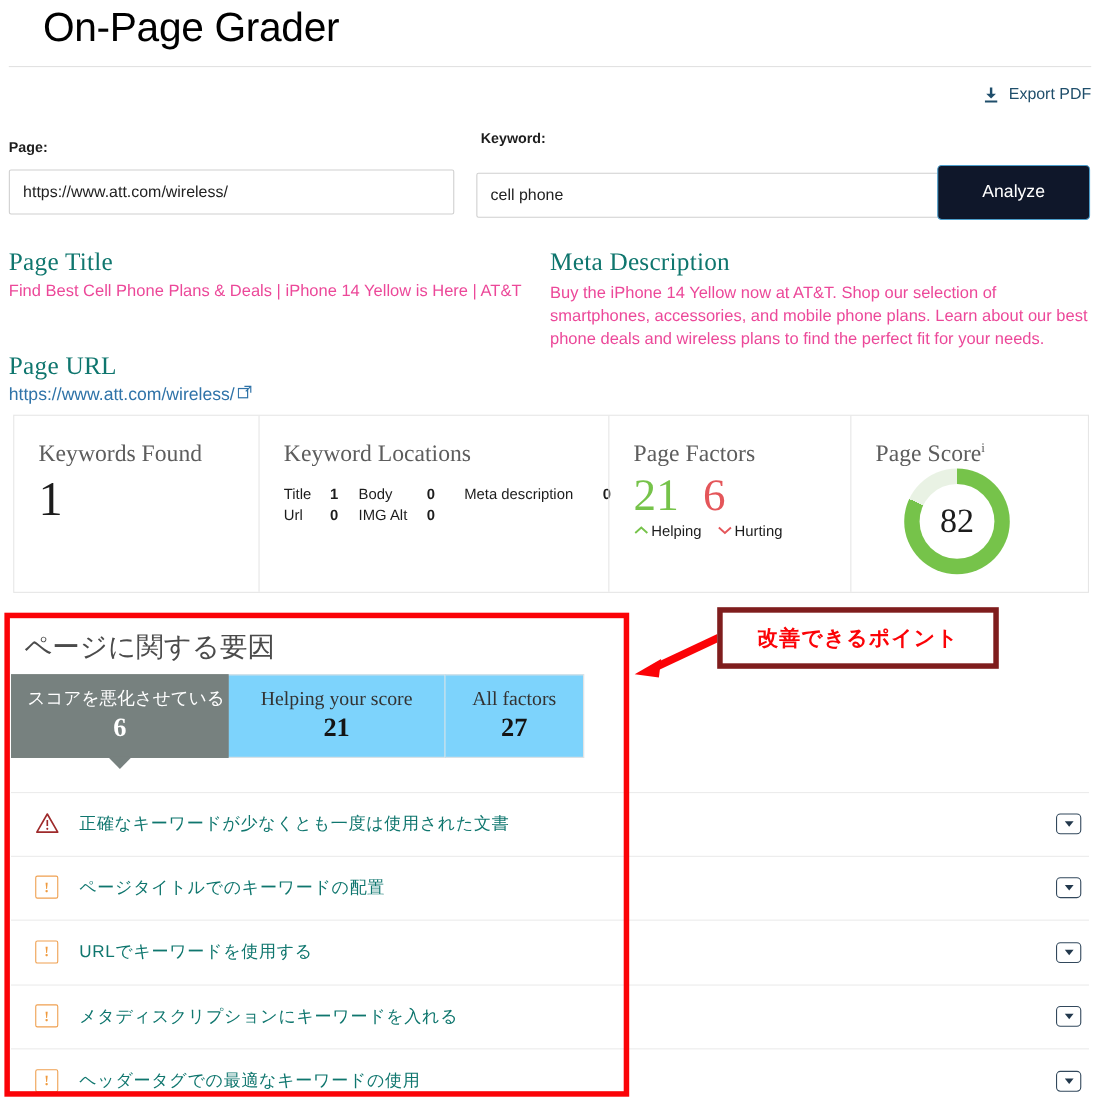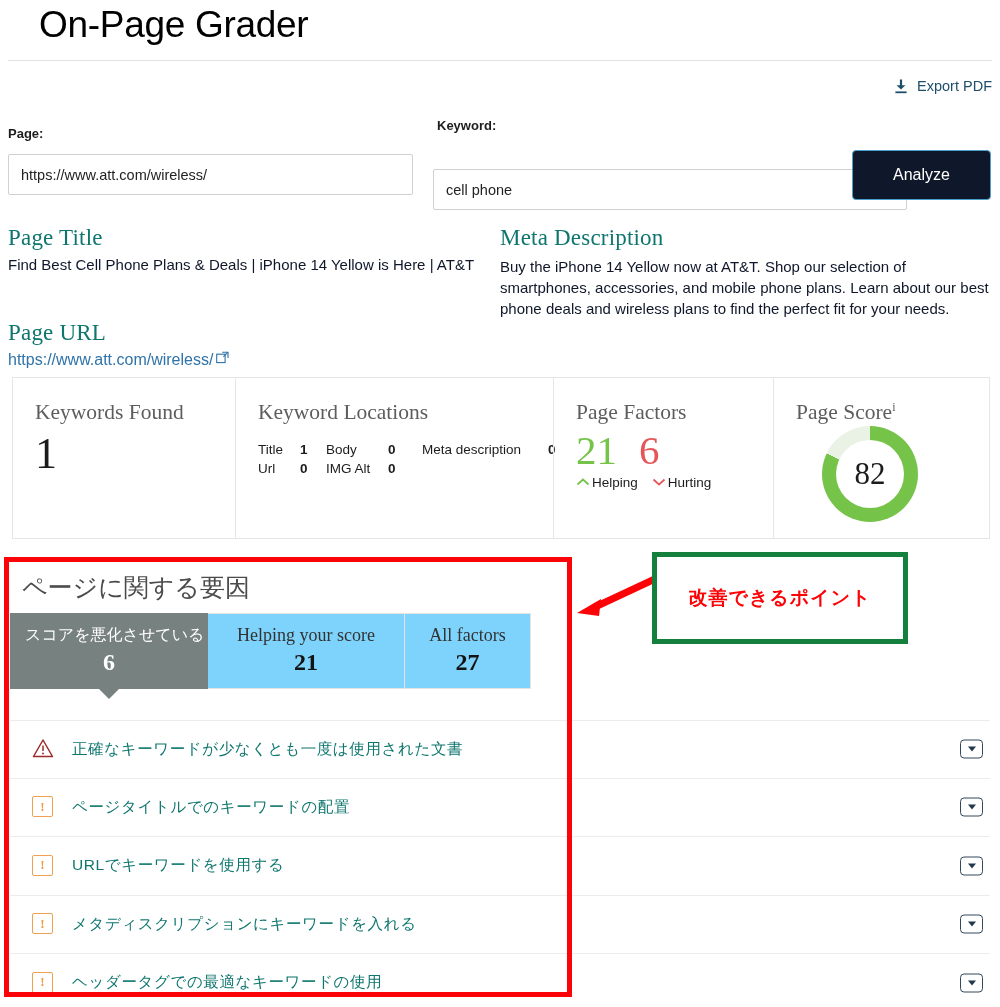--- a/index.html
+++ b/index.html
@@ -56,21 +56,21 @@
     position: absolute;
     border: 1px solid #d0d0d0;
     background: #fff;
     border-radius: 2px;
     font-size: 14.5px;
     color: #222;
     padding: 0 12px;
     font-family: "Liberation Sans", sans-serif;
   }
   .inp-page { left: 8px; top: 154px; width: 405px; height: 41px; }
-  .inp-keyword { left: 433px; top: 169px; width: 474px; height: 41px; }
+  .inp-keyword { left: 433px; top: 157px; width: 474px; height: 41px; }
 
   .analyze-btn {
     position: absolute;
     left: 852px; top: 150px;
     width: 139px; height: 50px;
     background: #0f172a;
     border: 1px solid #4c9ecb;
     border-radius: 4px;
     color: #ffffff;
     font-size: 16px;
@@ -84,21 +84,21 @@
     font-family: "Liberation Serif", serif;
     font-size: 23px;
     font-weight: 400;
     color: #0f766e;
     letter-spacing: 0.2px;
   }
   .sec-body {
     position: absolute;
     font-size: 15px;
     line-height: 21px;
-    color: #0f172a;
+    color: #ec4899;
   }
   .h-page-title { left: 8px; top: 225px; }
   .b-page-title { left: 8px; top: 254px; width: 468px; }
   .h-page-url   { left: 8px; top: 320px; }
   .b-page-url   { left: 8px; top: 348px; width: 468px; font-size: 16px; color: #2f73a8; }
   .b-page-url a { color: #2f73a8; text-decoration: none; }
   .ext-icon { display: inline-block; vertical-align: 1px; margin-left: 3px; }
   .h-meta-desc { left: 500px; top: 225px; }
   .b-meta-desc { left: 500px; top: 256px; width: 490px; }
 
@@ -287,22 +287,22 @@
   .ann-rect {
     position: absolute;
     left: 4px; top: 557px;
     width: 568px; height: 440px;
     border: 5px solid #fb0307;
     pointer-events: none;
   }
   .ann-box {
     position: absolute;
     left: 652px; top: 552px;
-    width: 256px; height: 92px;
-    border: 5px solid #15803d;
+    width: 256px; height: 56px;
+    border: 5px solid #7f1d1d;
     background: #ffffff;
     display: flex; align-items: center; justify-content: center;
   }
   .ann-text {
     color: #fb0307;
     font-size: 19px;
     font-weight: bold;
     letter-spacing: 1px;
   }
   .ann-arrow { position: absolute; left: 565px; top: 560px; }

